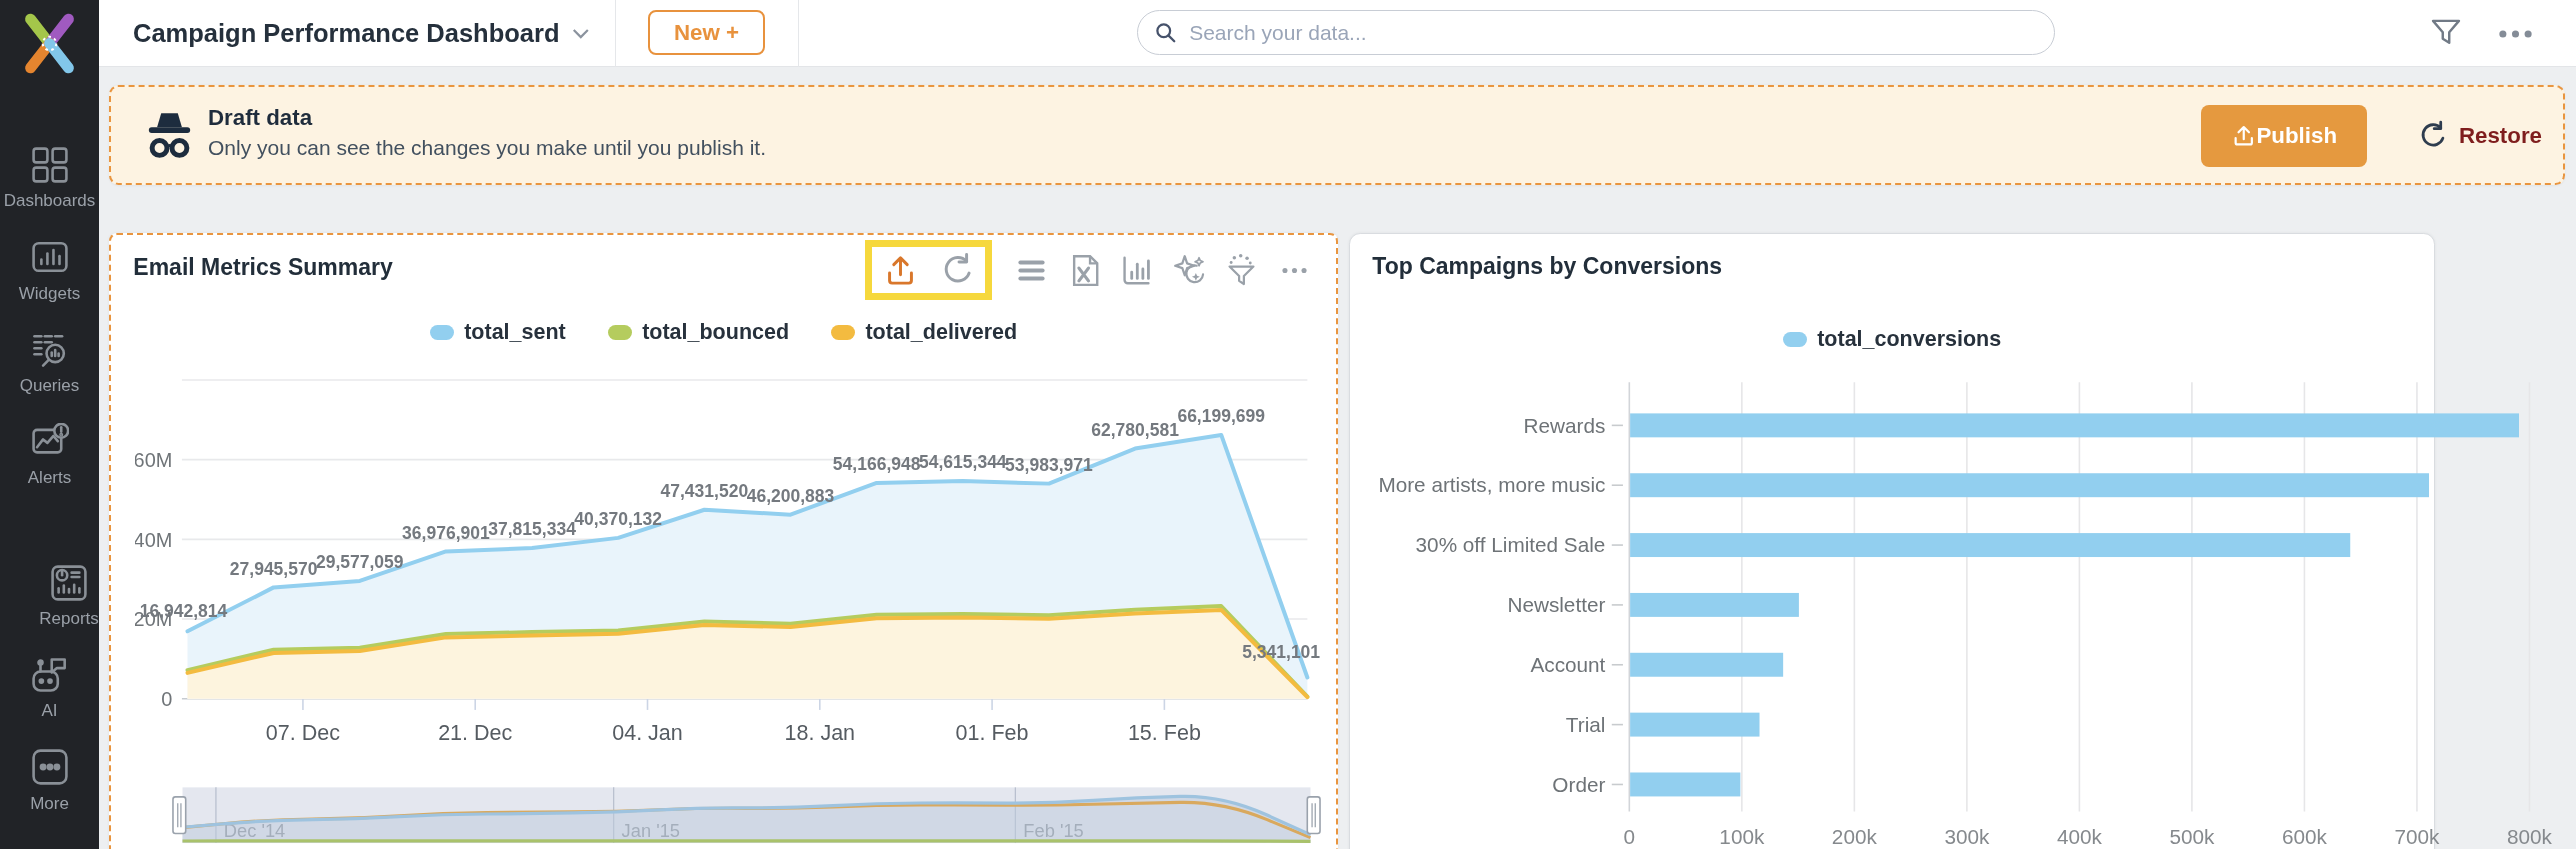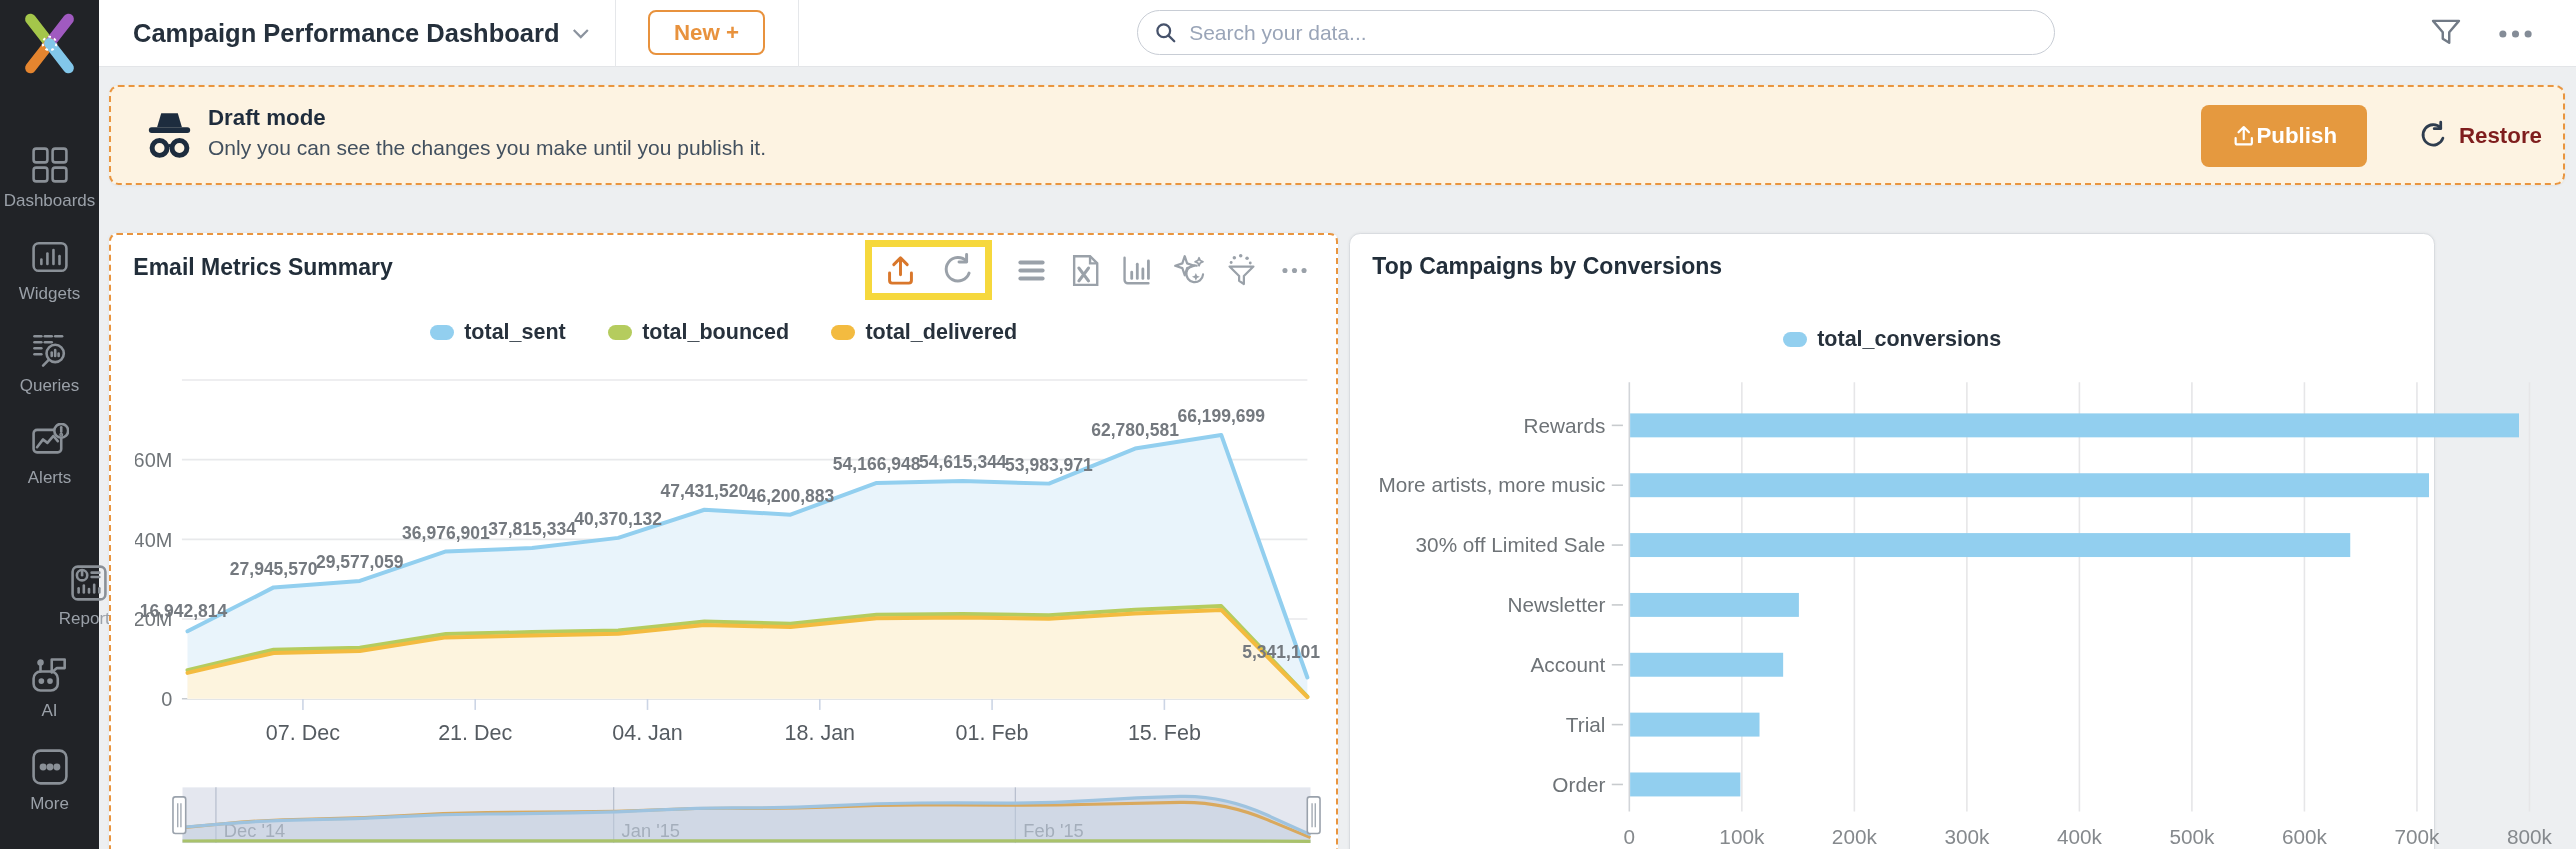--- a/index.html
+++ b/index.html
@@ -4,21 +4,21 @@
 <style>
   * { margin:0; padding:0; box-sizing:border-box; }
   html,body { width:2576px; height:849px; }
   body { font-family:"Liberation Sans","DejaVu Sans",sans-serif; background:#edeff1; overflow:hidden; }
   svg { font-family:inherit; display:block; }
   .stage { position:relative; width:2576px; height:849px; background:#edeff1; }
 
   
   .sidebar { position:absolute; left:0; top:0; width:99px; height:849px; background:#212327; display:flex; flex-direction:column; align-items:center; }
   .logo { margin-top:11.2px; }
-  .nav { margin-top:70px; display:flex; flex-direction:column; width:100%; }
+  .nav { margin-top:70px; display:flex; flex-direction:column; align-items:center; width:100%; }
   .nav-item { display:flex; flex-direction:column; align-items:center; gap:7.2px; margin-bottom:27px; cursor:pointer; width:100%; }
   .nav-item.mt-extra { margin-top:49px;margin-left:39px; }
   .nav-label { font-size:17px; color:#9aa0a8; }
 
   
   .topbar { position:absolute; left:99px; top:0; width:2477px; height:67px; background:#ffffff; border-bottom:0.8px solid #e3e5e8; }
   .tb-title-wrap { position:absolute; left:34px; top:0; height:67px; display:flex; align-items:center; gap:12.8px; cursor:pointer; }
   .tb-title { font-size:25.5px; font-weight:700; color:#25303c; }
   .tb-divider { position:absolute; top:0; width:0.8px; height:67px; background:#e5e7ea; }
   .new-btn { position:absolute; left:549px; top:10.4px; width:117px; height:45px; background:#fff; border:2.4px solid #e8923d; border-radius:8px; color:#e8923d; font-size:22.3px; font-weight:700; display:flex; align-items:center; justify-content:center; cursor:pointer; }
@@ -186,21 +186,21 @@
   </header>
 
   <section class="banner">
     <svg class="draft-ic" width="53" height="59" viewBox="0 0 64 60">
       <path d="M22 3 h20 l5 17 h-30 z" fill="#1d2c3e"></path>
       <rect x="7" y="20" width="50" height="7" rx="3.5" fill="#1d2c3e"></rect>
       <circle cx="20" cy="45" r="9" fill="none" stroke="#1d2c3e" stroke-width="6"></circle>
       <circle cx="44" cy="45" r="9" fill="none" stroke="#1d2c3e" stroke-width="6"></circle>
       <path d="M29 44 q3 -4 6 0" fill="none" stroke="#1d2c3e" stroke-width="3.5"></path>
     </svg>
-    <div class="banner-title">Draft mode</div>
+    <div class="banner-title">Draft data</div>
     <div class="banner-sub">Only you can see the changes you make until you publish it.</div>
     <button class="publish-btn">
       <svg width="25.5" height="25.5" viewBox="0 0 44 44">
         <path d="M22 28 V7 M13 16 L22 7 L31 16 M8 26 v8 a3 3 0 0 0 3 3 h22 a3 3 0 0 0 3 -3 v-8" fill="none" stroke="#ffffff" stroke-width="3.8" stroke-linecap="round" stroke-linejoin="round"></path>
       </svg>
       <span>Publish</span>
     </button>
     <button class="restore-btn">
       <svg width="32" height="32" viewBox="0 0 44 44">
         <path d="M34 11 A14 14 0 1 0 37 25" fill="none" stroke="#2e3c4e" stroke-width="3.8" stroke-linecap="round"></path>

